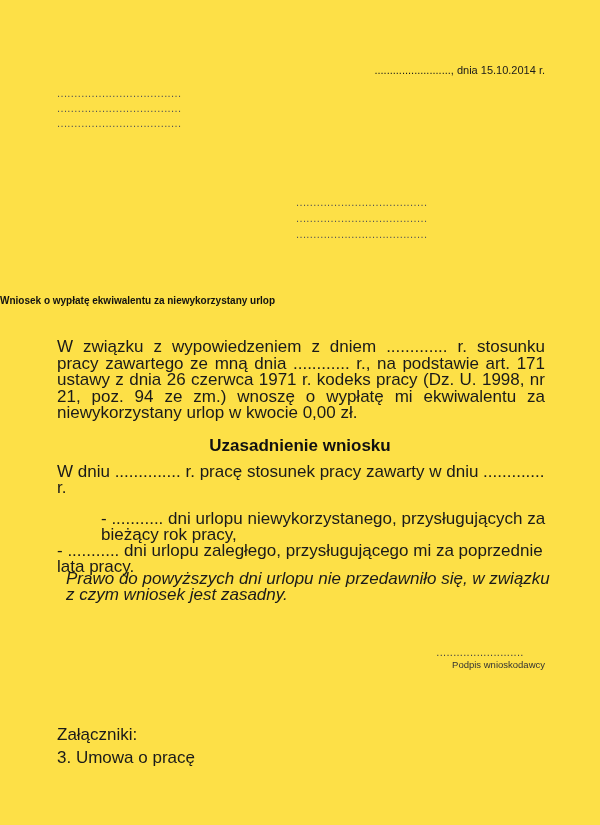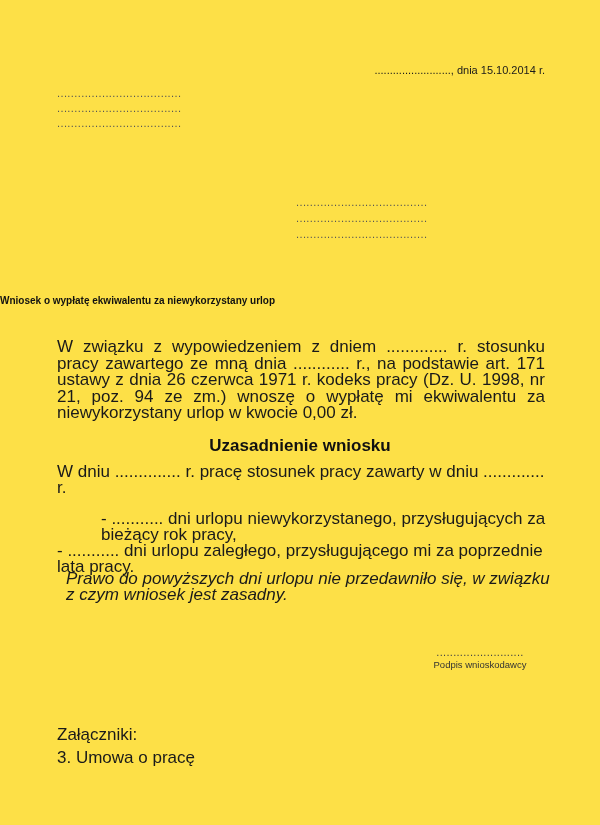--- a/index.html
+++ b/index.html
@@ -86,20 +86,21 @@
     font-size: 11px;
     line-height: 12px;
     letter-spacing: 0.3px;
     color: #444444;
     white-space: nowrap;
   }
   .signature-label {
     font-size: 9.5px;
     line-height: 13px;
     color: #333333;
+    text-align: right;
   }
   .attachments-heading { top: 727px; left: 57px; }
   .attachment-item     { top: 750px; left: 57px; }
 </style>
 </head>
 <body>
 
 <div class="page">
 
   <div class="abs date-line">........................., dnia 15.10.2014 r.</div>

